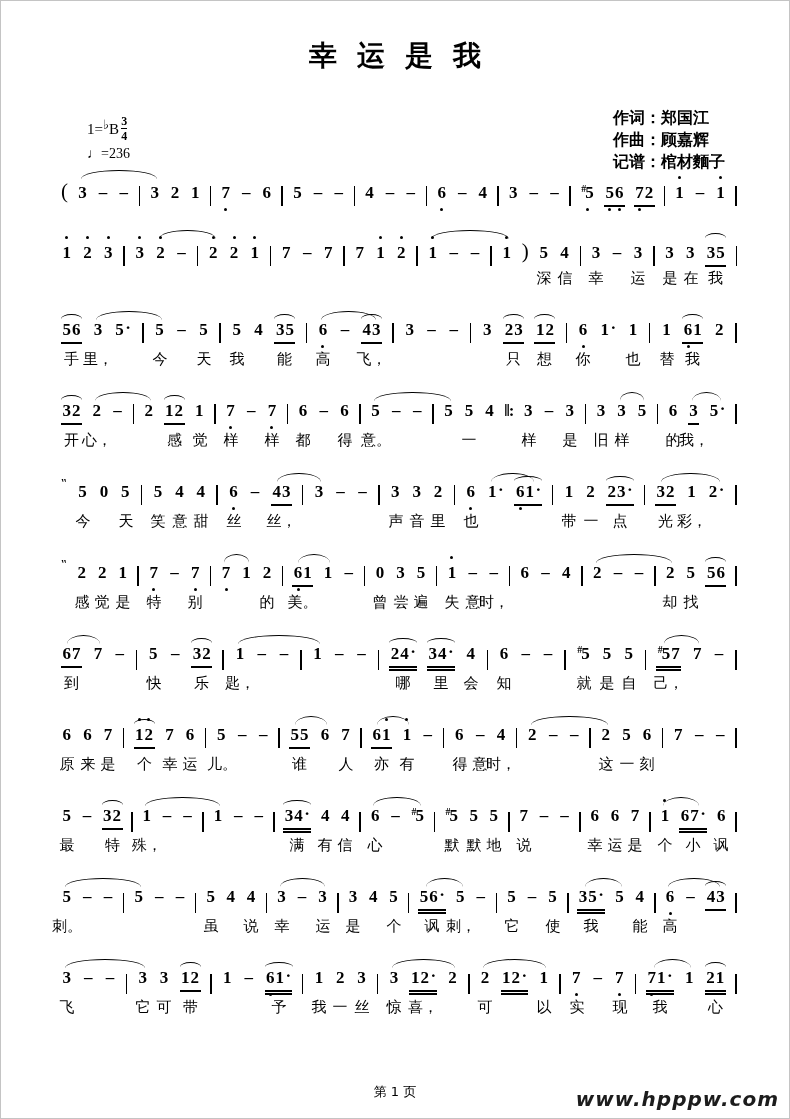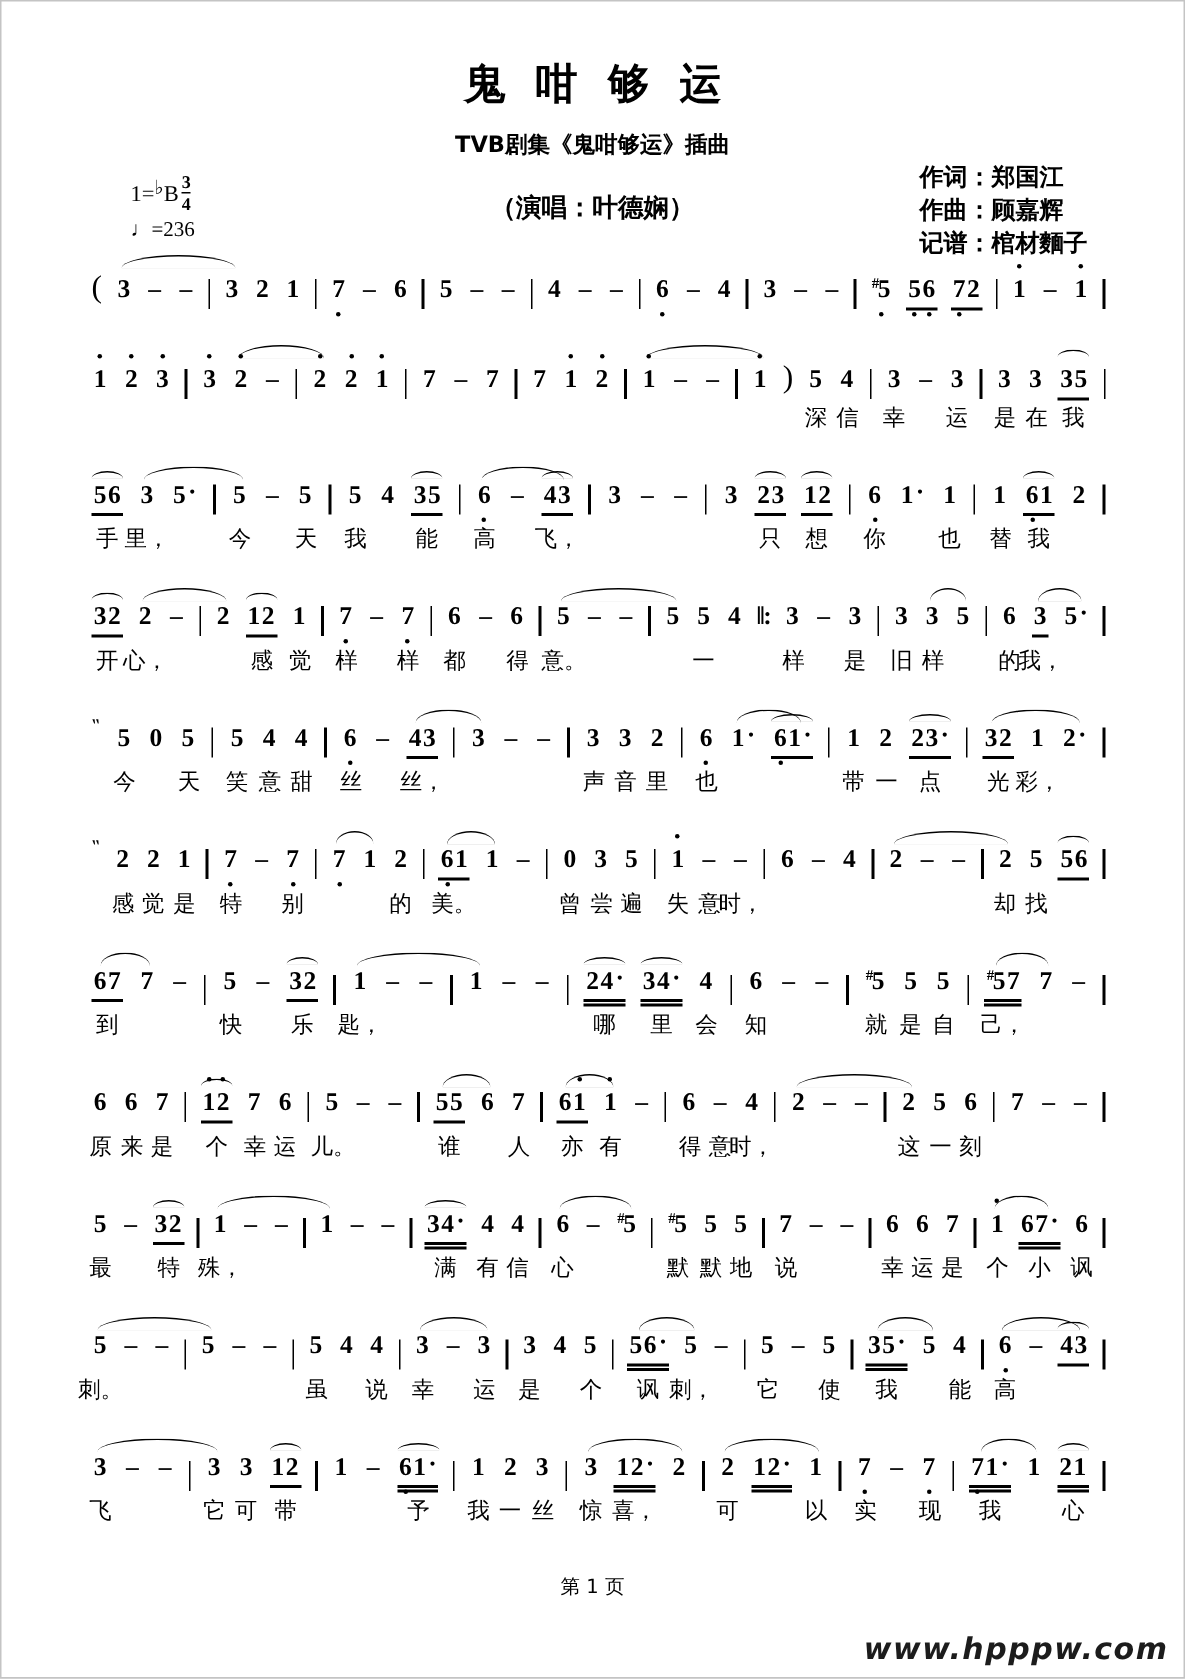--- a/index.html
+++ b/index.html
@@ -47,32 +47,30 @@
   .rep{letter-spacing:-1px}
   .paren{font-size:21px;font-weight:normal}
   .orn{display:inline-block;font-size:12px;transform:scaleX(-1);align-self:flex-start;
        margin-top:-6px;width:6px}
   .lyr{position:absolute;top:40px;transform:translateX(-50%);font-size:15px;
        white-space:nowrap;font-family:"DejaVu Sans",sans-serif}
   .slur{position:absolute;top:1px;height:9px;border-top:1.5px solid var(--ink);
         border-radius:50% 50% 0 0 / 100% 100% 0 0}
 
   
-  .footer{position:absolute;top:1048px;left:0;width:100%;text-align:center;font-size:13px}
+  .footer{position:absolute;top:1082px;left:0;width:100%;text-align:center;font-size:13px}
   .watermark{position:absolute;top:1086px;right:10px;font-size:20px;font-weight:bold;
              font-style:italic;color:var(--watermark);letter-spacing:1px}
 </style>
 </head>
 <body>
 
 <div class="page">
 
-  <h1 class="title">鬼咁够运</h1>
-  <div class="subtitle">TVB剧集《鬼咁够运》插曲</div>
-  <div class="performer">（演唱：叶德娴）</div>
+  <h1 class="title">幸运是我</h1>
 
   <div class="credits">
     <div>作词：郑国江</div>
     <div>作曲：顾嘉辉</div>
     <div>记谱：棺材麵子</div>
   </div>
 
   <div class="keysig">
     <span>1=</span><span class="flat">♭</span><span>B</span><span class="frac"><b>3</b><i></i><b>4</b></span>
     <div class="tempo">♩=236</div>

